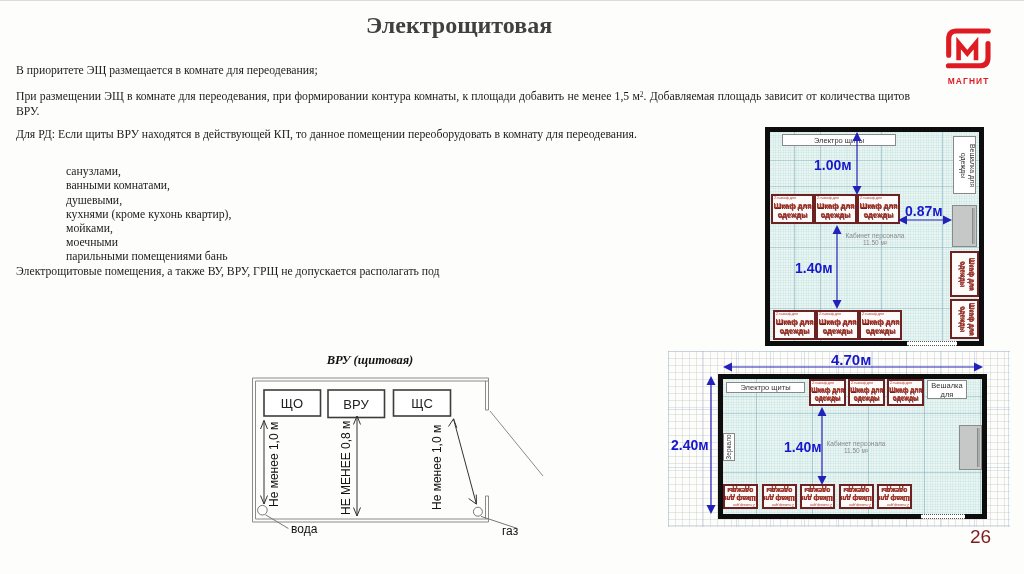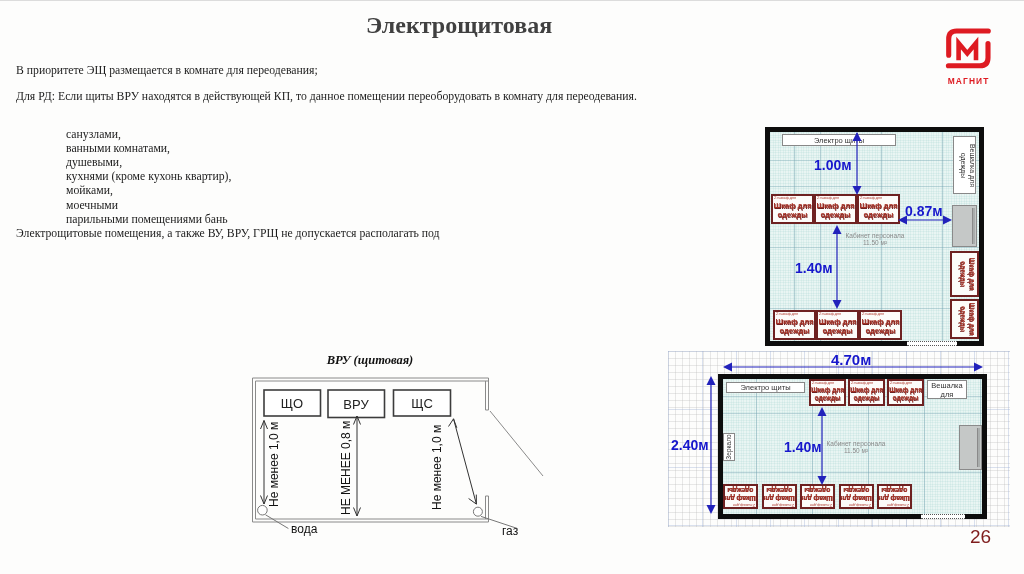--- a/index.html
+++ b/index.html
@@ -55,20 +55,21 @@
 
   <path d="M 20.6,40.3 L 20.6,23 L 29.3,33.4 L 38,23 L 38,40.3" fill="none" stroke="#de1b22" stroke-width="4.6" stroke-linejoin="miter"></path>
 
   <text x="30.6" y="63.9" text-anchor="middle" font-family="Liberation Sans, sans-serif" font-size="8.4" font-weight="bold" letter-spacing="1.15" fill="#de1b22">МАГНИТ</text>
 </svg>
 
 <div class="abs" style="left:16px;top:64px;width:894px;font-size:11.72px;line-height:14.2px;color:#1c1c1c;">
 
   <div style="margin-bottom:12.2px;">В приоритете ЭЩ размещается в комнате для переодевания;</div>
 
+  <div style="text-align:justify;margin-bottom:9.2px;">При размещении ЭЩ в комнате для переодевания, при формировании контура комнаты, к площади добавить не менее 1,5 м<span style="font-size:7.5px;vertical-align:3.5px;line-height:0;">2</span>. Добавляемая площадь зависит от количества щитов ВРУ.</div>
 
   <div style="margin-bottom:23px;">Для РД: Если щиты ВРУ находятся в действующей КП, то данное помещении переоборудовать в комнату для переодевания.</div>
 
   <div style="padding-left:50px;">санузлами,<br>ванными комнатами,<br>душевыми,<br>кухнями (кроме кухонь квартир),<br>мойками,<br>моечными<br>парильными помещениями бань</div>
   <div>Электрощитовые помещения, а также ВУ, ВРУ, ГРЩ не допускается располагать под</div>
 </div>
 
 <svg class="abs" style="left:230px;top:345px;" width="330" height="200" viewBox="0 0 330 200">
 
   <text x="140" y="18.5" text-anchor="middle" font-family="Liberation Serif, serif" font-size="12.5" font-style="italic" font-weight="bold" fill="#111">ВРУ (щитовая)</text>

